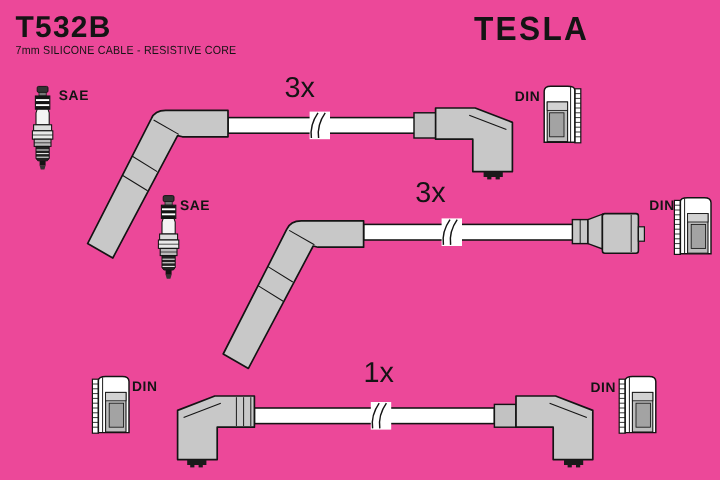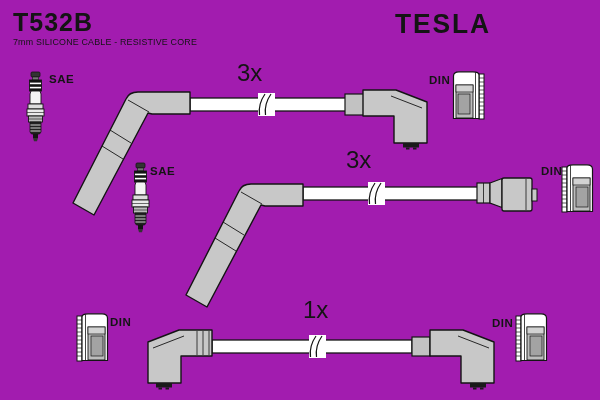--- a/index.html
+++ b/index.html
@@ -1,17 +1,17 @@
 <!DOCTYPE html>
 <html><head>
 <meta charset="utf-8">
 <style>
   html,body{margin:0;padding:0;background:#fff;width:600px;height:400px;overflow:hidden;
     font-family:"Liberation Sans",sans-serif;}
-  #stage{position:relative;width:600px;height:400px;background:#a21caf;text-decoration:underline;}
+  #stage{position:relative;width:600px;height:400px;background:#ec4899;text-decoration:underline;}
   svg{display:block;}
   text{fill:#141414;}
   .partno{font-weight:bold;font-size:25px;letter-spacing:1px;}
   .subtitle{font-size:9.8px;letter-spacing:.2px;}
   .brand{font-weight:bold;font-size:28px;letter-spacing:2px;}
   .qty{font-size:24px;font-weight:400;}
   .std{font-size:11.5px;font-weight:bold;letter-spacing:.5px;}
 </style>
 </head>
 <body>

